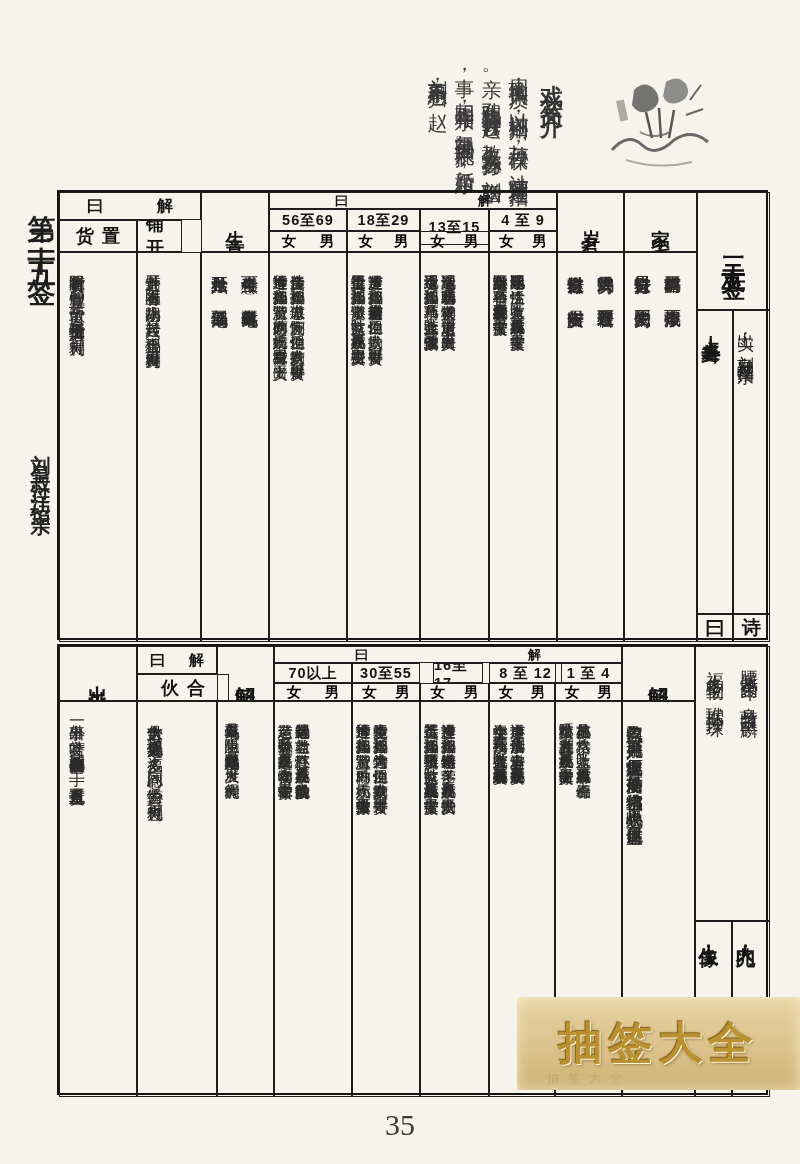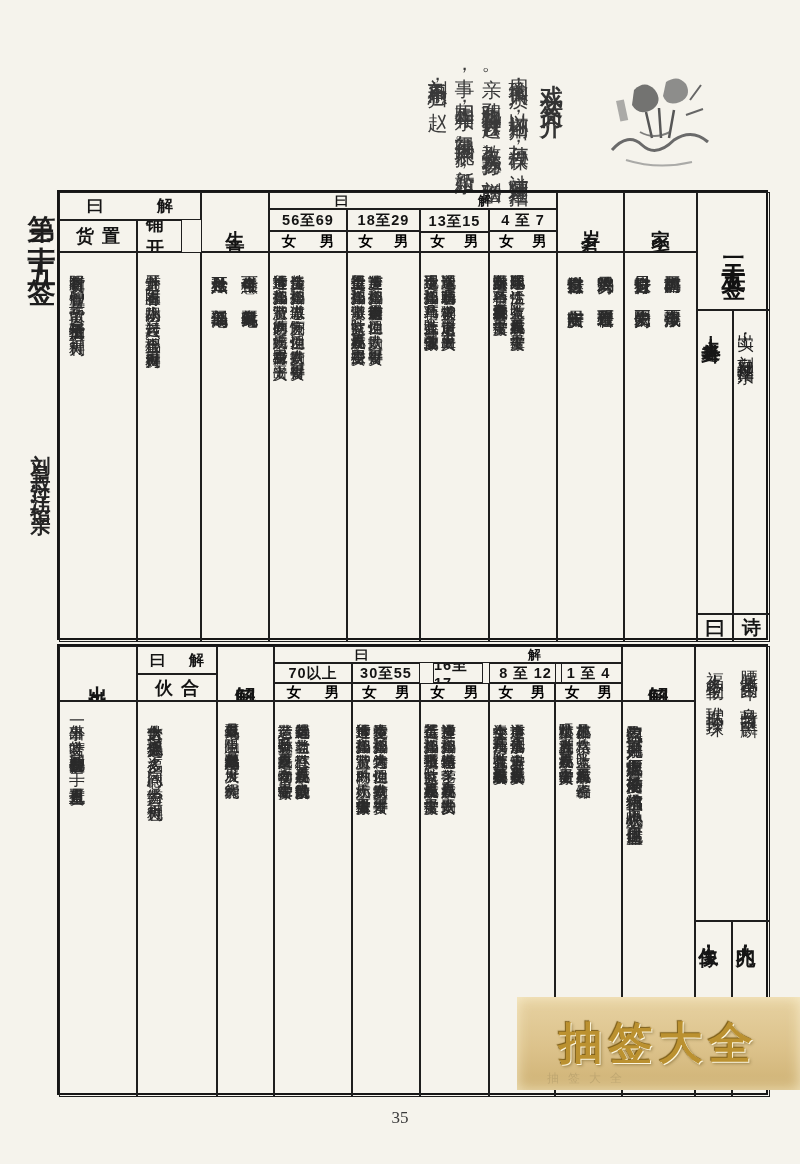--- a/index.html
+++ b/index.html
@@ -42,21 +42,21 @@
   .poemhd{font-size:19px;font-weight:700;}
   .nzsx{writing-mode:vertical-rl;font-size:20px;font-weight:700;letter-spacing:2px;color:#161616;padding-top:8px;}
   
   .wm{position:absolute;left:517px;top:997px;width:283px;height:93px;z-index:6;
       background:linear-gradient(180deg,#e7d2a2 0%,#dcc28b 55%,#cfb274 100%);
       box-shadow:inset 0 0 14px rgba(255,248,220,.7);display:flex;align-items:center;justify-content:center;}
   .wm-text{font-size:44px;font-weight:700;letter-spacing:6px;color:#bb9130;
       text-shadow:1px 1px 0 #fdf6dd,-1px -1px 1px #7d5e18,2px 2px 3px rgba(90,70,20,.45);}
   .wm-ghost{position:absolute;left:30px;bottom:3px;font-size:12px;letter-spacing:9px;color:#8d7c54;opacity:.28;}
   .pagenum{position:absolute;left:0;top:1108px;width:800px;text-align:center;
-      font-family:"Liberation Serif","DejaVu Serif",serif;font-size:17px;color:#3a3a3a;}
+      font-family:"Liberation Serif","DejaVu Serif",serif;font-size:30px;color:#3a3a3a;}
 </style>
 </head>
 <body>
 
 <div class="page">
 
   <div class="abs m-signno" style="left:22px;top:192px;height:250px">第三十五签</div>
   <div class="abs m-title" style="left:28px;top:438px;height:215px">刘皇叔过江招亲</div>
 
   <div class="abs intro-body" style="left:58px;top:63px;width:474px;height:120px">周瑜欲拘人质，以讨还荆州，与孙权谋，计赚刘备过江招亲。孔明预将锦囊计付赵云，教先入吴宣扬孙、刘联婚事，相国寺相亲，复得孙国太庇护。新婚尔，刘备乐不思归，赵</div>
@@ -91,22 +91,22 @@
       <span class="vhd">生意</span>
     </div>
 
     <div class="cell hd spanhd" style="left:210px;top:0;width:288px;height:17px;font-size:13px">
       <span>曰</span>
       <span>解</span>
     </div>
 
     <div class="cell hd rng" style="left:210px;top:17px;width:78px;height:22px">56至69</div>
     <div class="cell hd rng" style="left:288px;top:17px;width:73px;height:22px">18至29</div>
-    <div class="cell hd rng" style="left:361px;top:17px;width:69px;height:24px">13至15</div>
-    <div class="cell hd rng" style="left:430px;top:17px;width:68px;height:22px">4 至 7</div>
+    <div class="cell hd rng" style="left:361px;top:17px;width:69px;height:36px">13至15</div>
+    <div class="cell hd rng" style="left:430px;top:17px;width:68px;height:22px">4 至 9</div>
 
     <div class="cell gen" style="left:210px;top:39px;width:78px;height:21px">
       <span>女</span>
         <span>男</span>
     </div>
     <div class="cell gen" style="left:288px;top:39px;width:73px;height:21px">
       <span>女</span>
         <span>男</span>
     </div>
     <div class="cell gen" style="left:361px;top:39px;width:69px;height:21px">
@@ -191,21 +191,21 @@
 
   <div class="tbl" style="left:57px;top:644px;width:711px;height:451px">
 
     <div class="cell hd" style="left:0;top:0;width:78px;height:55px">
       <span class="vhd-big">出外</span>
     </div>
     <div class="cell hd spanhd" style="left:78px;top:0;width:80px;height:28px;font-size:15px">
       <span>曰</span>
       <span>解</span>
     </div>
-    <div class="cell hd" style="left:78px;top:28px;width:80px;height:27px">
+    <div class="cell hd" style="left:78px;top:28px;width:92px;height:27px">
       <span class="hlabel">伙合</span>
     </div>
     <div class="cell hd" style="left:158px;top:0;width:57px;height:55px">
       <span class="vhd-big">解曰</span>
     </div>
 
     <div class="cell hd spanhd" style="left:215px;top:0;width:348px;height:17px;font-size:13px">
       <span>曰</span>
       <span>解</span>
     </div>

